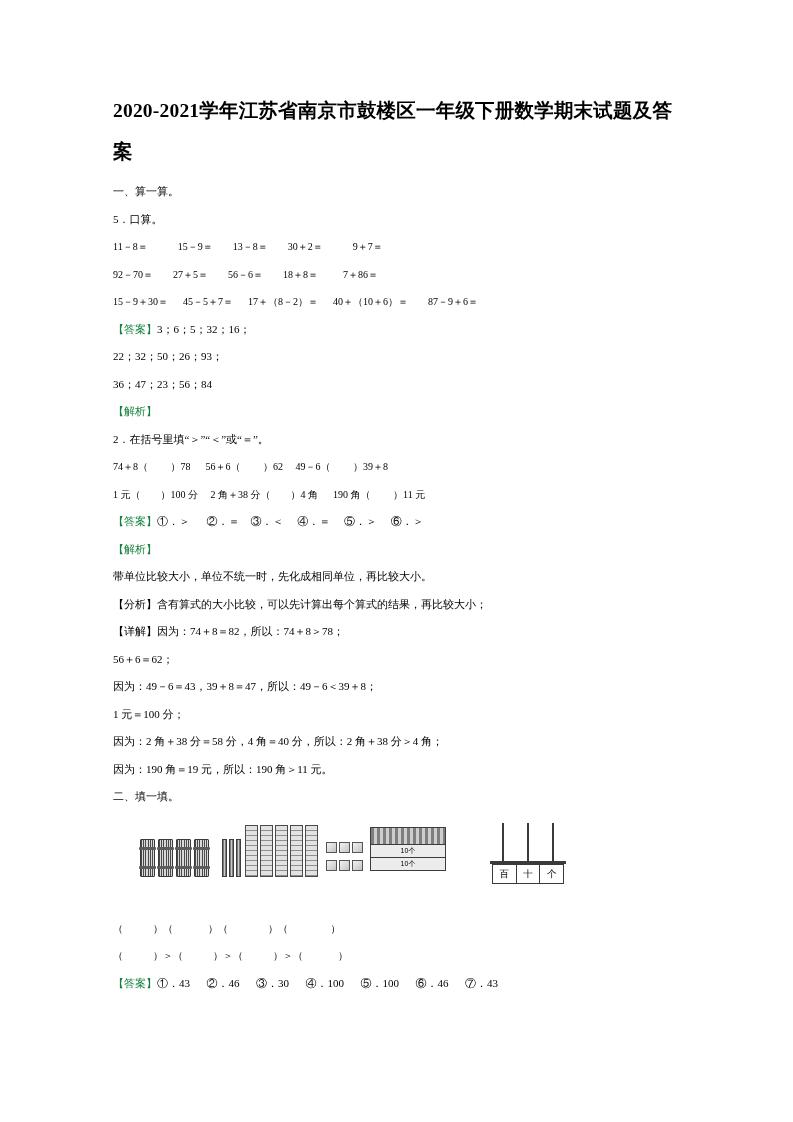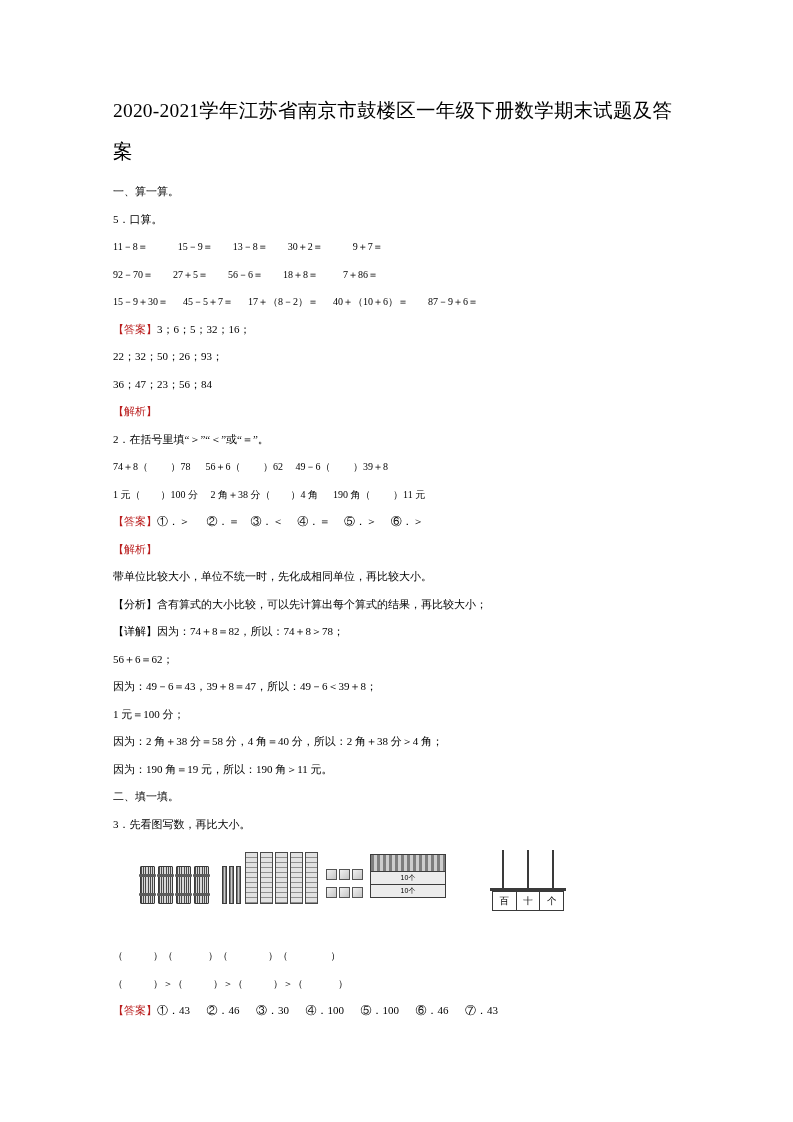--- a/index.html
+++ b/index.html
@@ -18,33 +18,33 @@
   .page {
     position: absolute;
     left: 0; top: 0;
     width: 793px;
     height: 1122px;
     box-sizing: border-box;
     padding: 90px 110px 0 113px;
   }
   .doc-title {
     font-size: 19.5px;
-    font-weight: normal;
+    font-weight: bold;
     line-height: 41px;
     margin: 0 0 6px 0;
     letter-spacing: 0.2px;
   }
   .line {
     font-size: 11px;
     line-height: 27.5px;
     white-space: pre;
     margin: 0;
   }
   .blue {
-    color: #b91c1c;
+    color: #15803d;
   }
   .mono-col {
     font-size: 10px;
     line-height: 27.5px;
     white-space: pre;
   }
   
   .figures {
     position: relative;
     height: 78px;
@@ -204,21 +204,20 @@
   <p class="line">带单位比较大小，单位不统一时，先化成相同单位，再比较大小。</p>
   <p class="line">【分析】含有算式的大小比较，可以先计算出每个算式的结果，再比较大小；</p>
   <p class="line">【详解】因为：74＋8＝82，所以：74＋8＞78；</p>
   <p class="line">56＋6＝62；</p>
   <p class="line">因为：49－6＝43，39＋8＝47，所以：49－6＜39＋8；</p>
   <p class="line">1 元＝100 分；</p>
   <p class="line">因为：2 角＋38 分＝58 分，4 角＝40 分，所以：2 角＋38 分＞4 角；</p>
   <p class="line">因为：190 角＝19 元，所以：190 角＞11 元。</p>
 
   <p class="line">二、填一填。</p>
-  <p class="line">3．先看图写数，再比大小。</p>
 
   <div class="figures">
 
     <div class="fig" id="fig1" style="left:20px; top:20px;">
       <span class="bundle"></span><span class="bundle"></span><span class="bundle"></span><span class="bundle"></span><span style="display:inline-block;width:10px"></span><span class="stick"></span><span class="stick"></span><span class="stick"></span>
     </div>
 
     <div class="fig" id="fig2" style="left:125px; top:6px;">
       <span class="rod"></span><span class="rod"></span><span class="rod"></span><span class="rod"></span><span class="rod"></span><span style="display:inline-block;width:6px"></span><span style="display:inline-block;width:40px;vertical-align:bottom;">
         <span class="cube"></span><span class="cube"></span><span class="cube"></span><span class="cube"></span><span class="cube"></span><span class="cube"></span>

